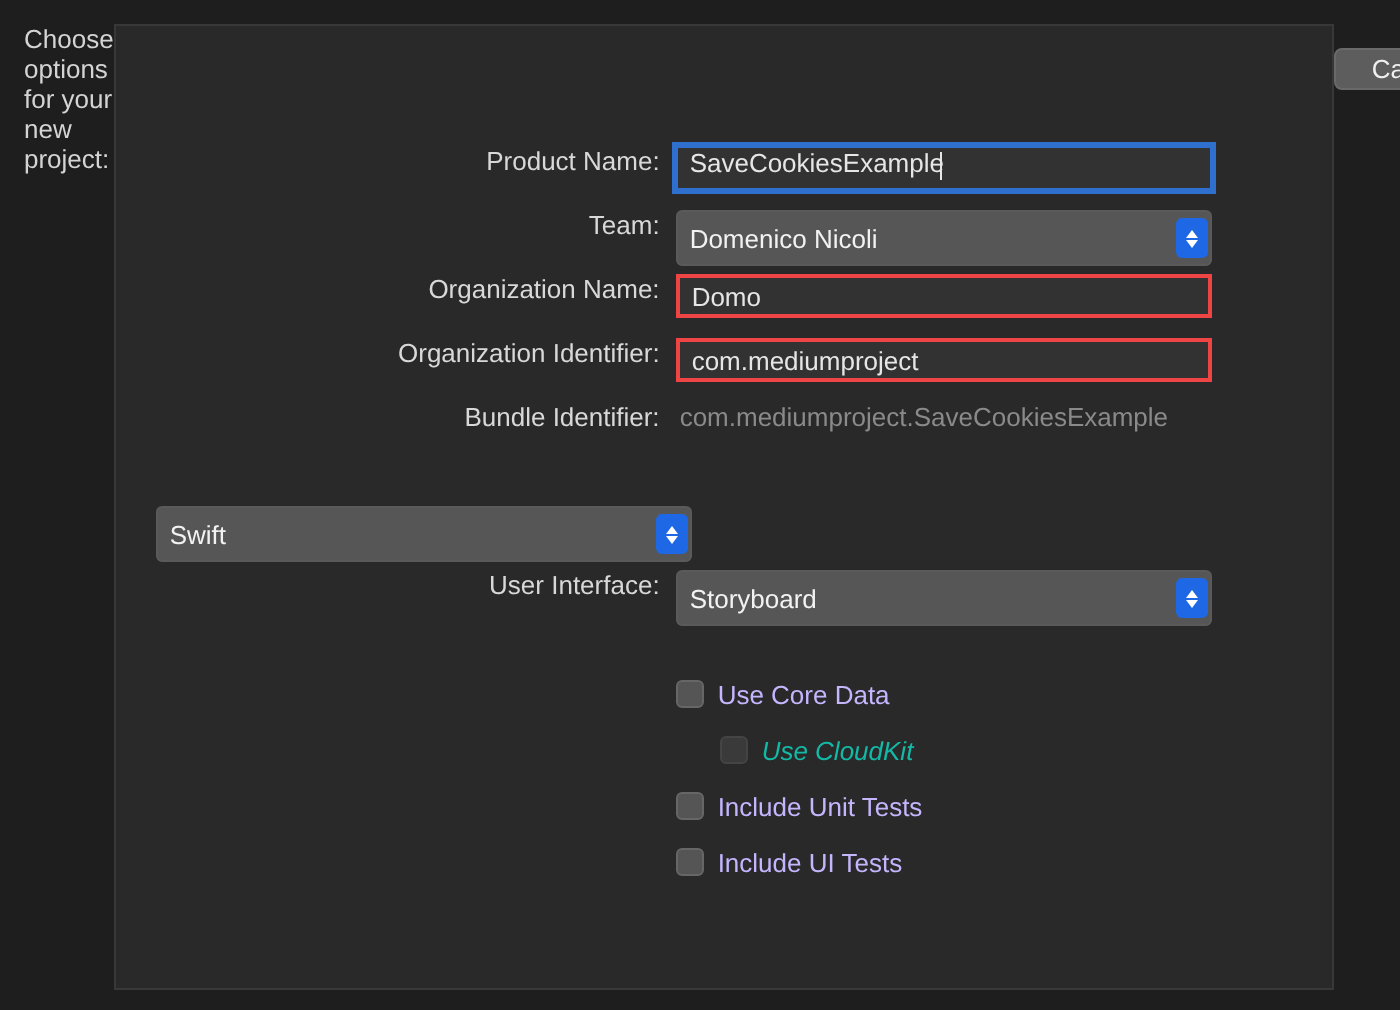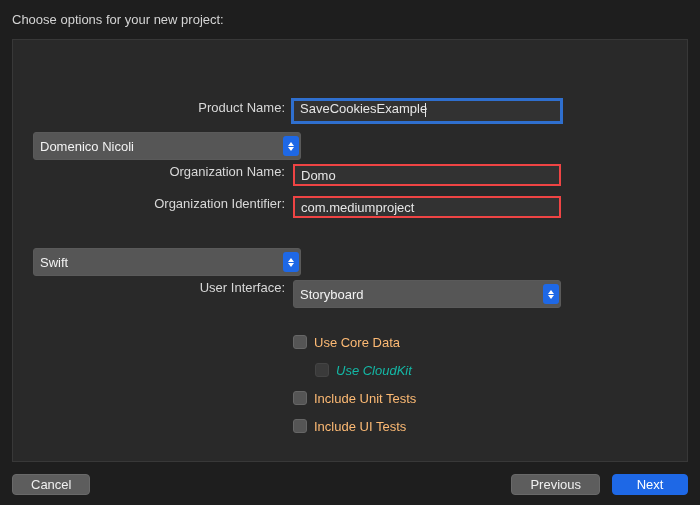--- a/index.html
+++ b/index.html
@@ -3,21 +3,21 @@
 <meta charset="utf-8">
 <style>
   * { box-sizing: border-box; margin: 0; padding: 0; }
   html, body { width: 700px; height: 505px; overflow: hidden; }
   body {
     background: #1e1e1e;
     font-family: -apple-system, "Helvetica Neue", Arial, sans-serif;
     font-size: 13px;
     color: #ccc;
   }
-  .wrap { padding: 12px 12px 10px 12px; height: 100%; display: flex; flex-direction: column; }
+  .wrap { padding: 12px 12px 10px 12px; height: 100%; display: flex; flex-direction: row; }
   .title { font-size: 13px; color: #d4d4d4; margin-bottom: 12px; }
   .panel {
     flex: 1;
     border: 1px solid #383838;
     background: #292929;
     position: relative;
     padding: 60px 60px 20px 20px;
   }
   .form { display: flex; flex-direction: column; gap: 8px; }
   .row { display: flex; align-items: flex-start; height: 24px; }
@@ -86,21 +86,21 @@
   .arrow-down { border-top: 4px solid #fff; }
   .static { color: #8a8a8a; font-size: 13px; padding-left: 2px; }
   .cbrow { display: flex; align-items: center; height: 20px; padding-left: 260px; gap: 7px; }
   .cb {
     width: 14px; height: 14px;
     background: #555;
     border: 1px solid #666;
     border-radius: 3px;
   }
   .cb.disabled { background: #3a3a3a; border-color: #444; }
-  .cblabel { color: #fdba74; font-size: 13px; }
+  .cblabel { color: #c4b5fd; font-size: 13px; }
   .cblabel.disabled { color: #14b8a6; font-style: italic; }
   .indent { padding-left: 282px; }
   .gap { height: 12px; }
   .footer {
     display: flex;
     justify-content: space-between;
     padding-top: 12px;
   }
   .btn {
     height: 21px;
@@ -134,20 +134,21 @@
       <div class="row">
         <div class="lab">Product Name:</div>
         <div class="ctl">
           <div class="input focused">
             <span>SaveCookiesExample</span><span class="caret"></span>
           </div>
         </div>
       </div>
 
       <div class="row">
+        <div class="lab">Team:</div>
         <div class="ctl">
           <div class="select">
             <span>Domenico Nicoli</span>
             <span class="sel-arrows">
               <span class="arrow-up"></span>
                 <span class="arrow-down"></span>
             </span>
           </div>
         </div>
       </div>
@@ -159,20 +160,26 @@
         </div>
       </div>
 
       <div class="row">
         <div class="lab">Organization Identifier:</div>
         <div class="ctl">
           <input class="input" value="com.mediumproject" style="">
         </div>
       </div>
 
+      <div class="row">
+        <div class="lab">Bundle Identifier:</div>
+        <div class="ctl">
+          <span class="static">com.mediumproject.SaveCookiesExample</span>
+        </div>
+      </div>
 
       <div class="gap"></div>
 
       <div class="row">
         <div class="ctl">
           <div class="select">
             <span>Swift</span>
             <span class="sel-arrows">
               <span class="arrow-up"></span>
                 <span class="arrow-down"></span>

